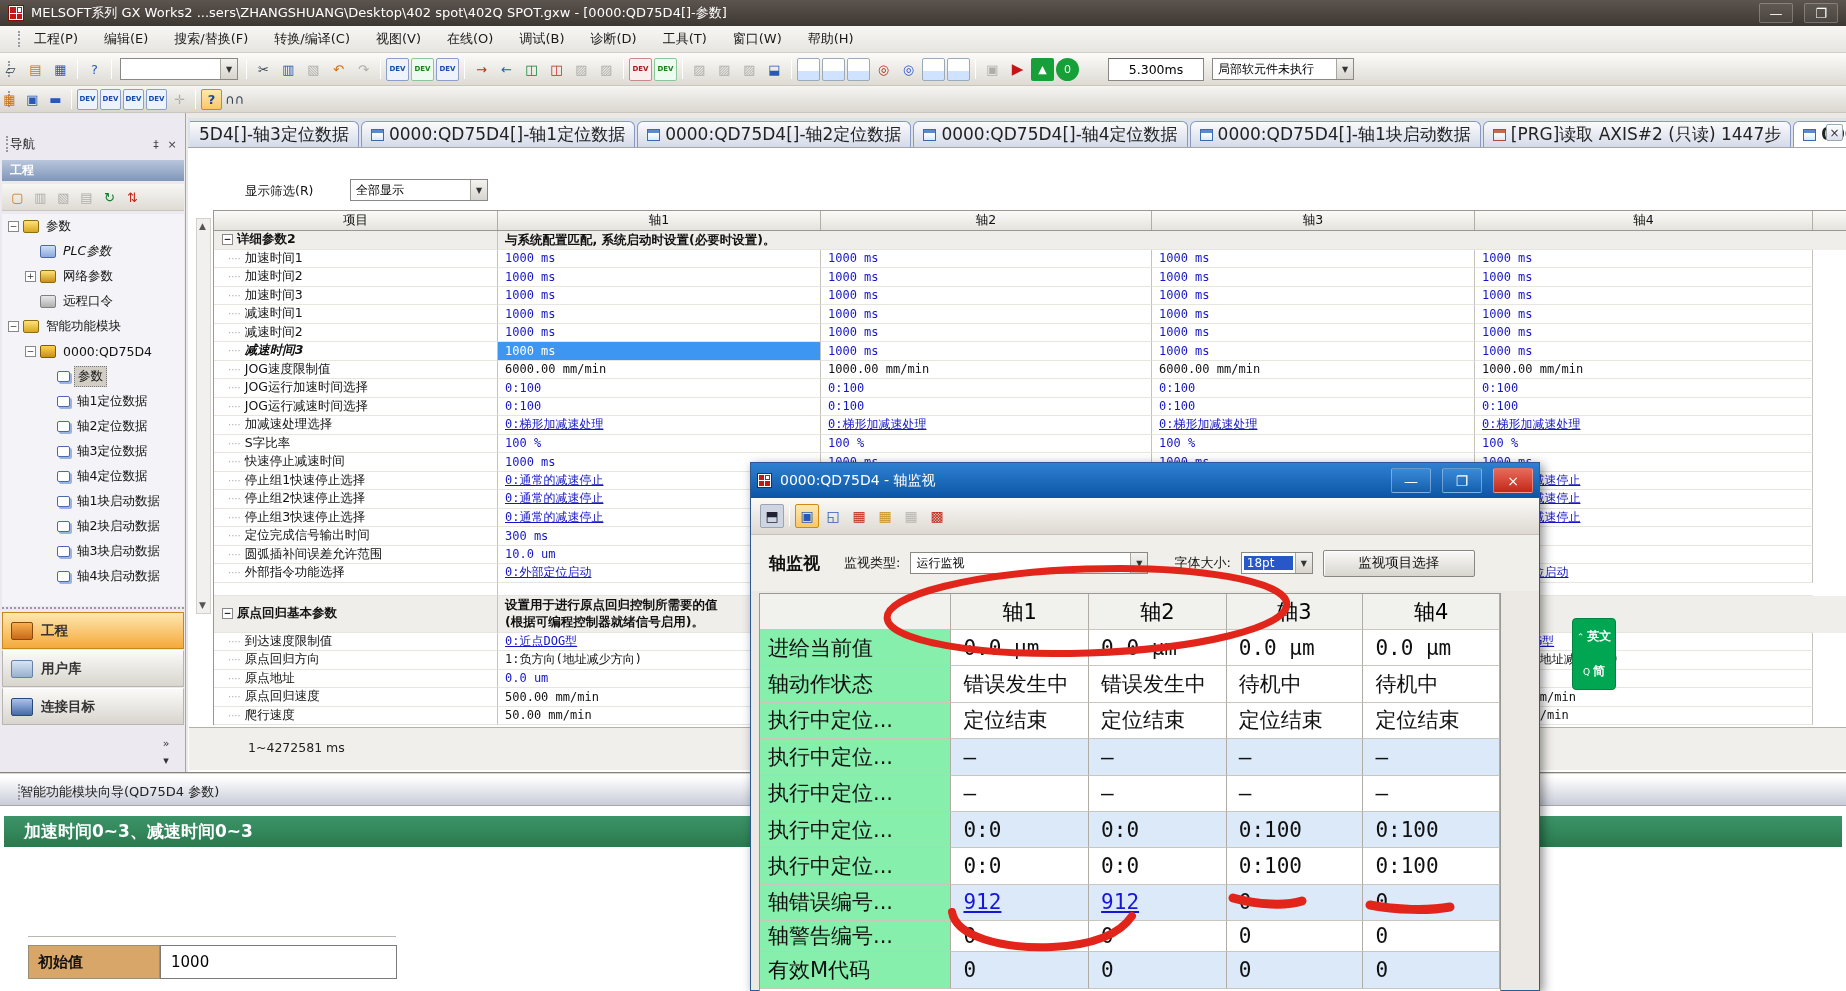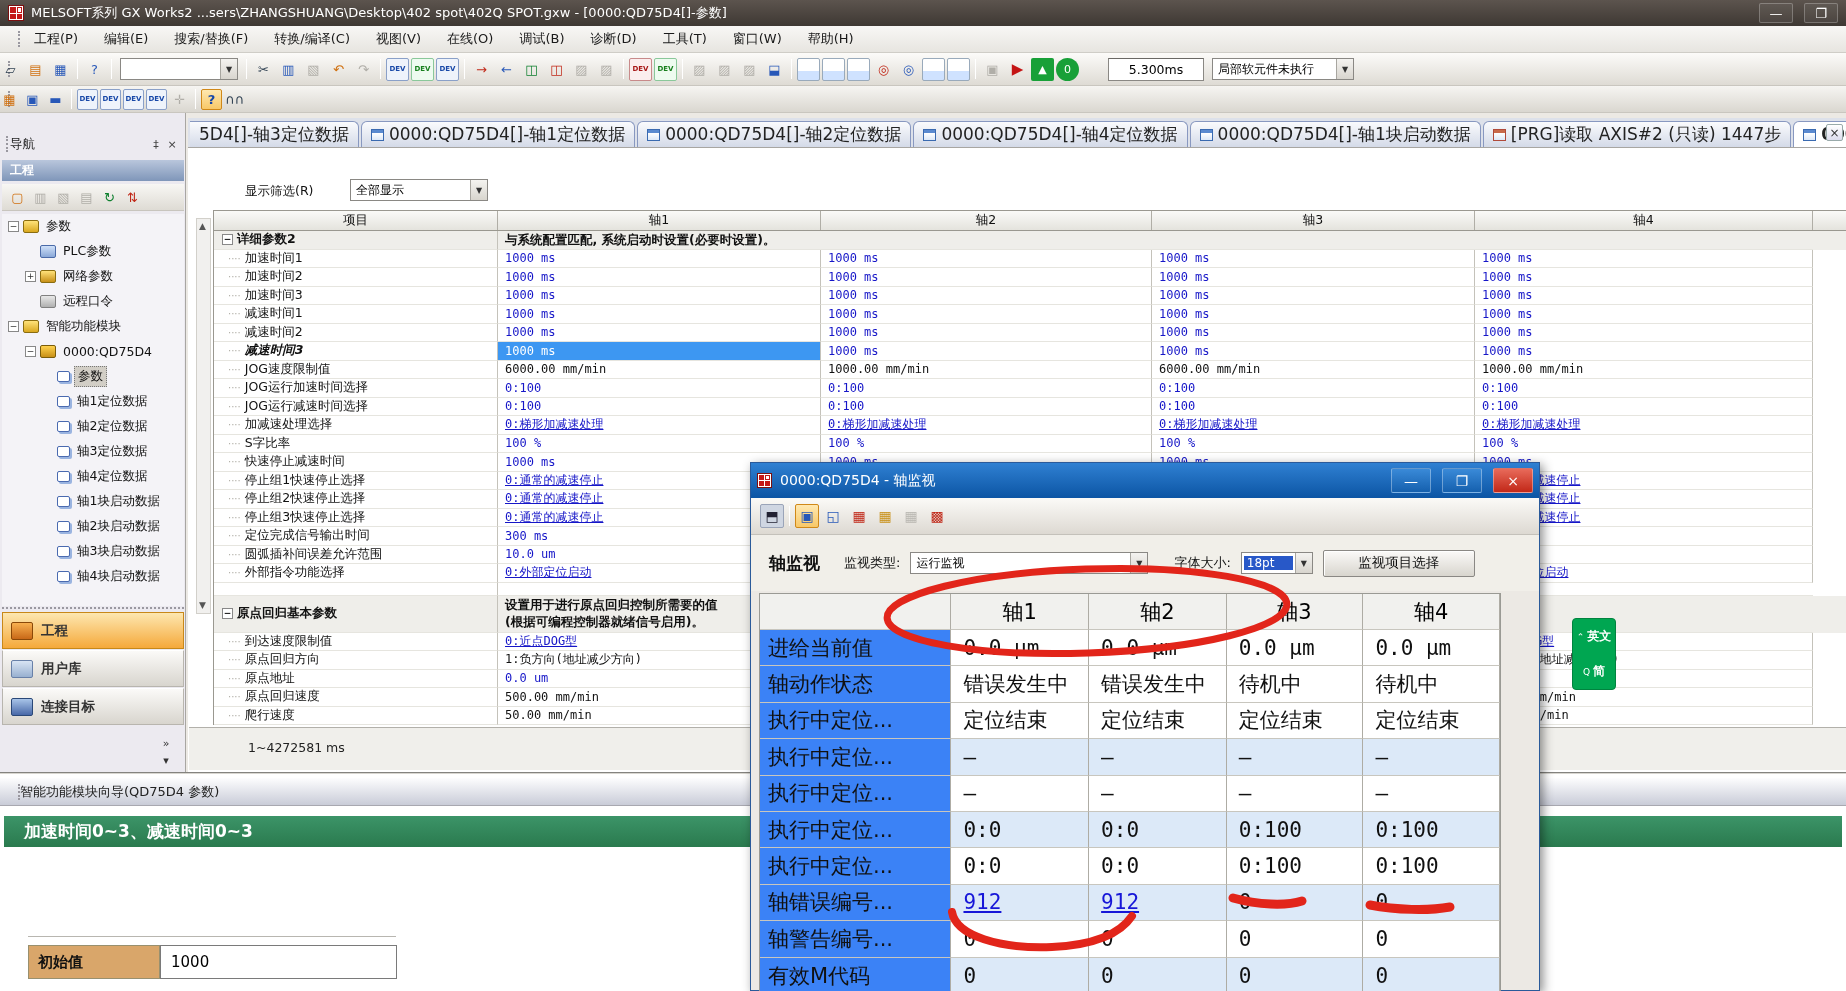--- a/index.html
+++ b/index.html
@@ -119,21 +119,21 @@
   #mon-controls{position:absolute;left:0;top:72px;width:788px;height:56px;background:#f1efe9;display:flex;align-items:center;gap:10px;padding-left:18px}
   #mon-axis-label{font-size:17px;font-weight:bold;color:#111}
   .mlab{font-size:13px;color:#111}
   #mon-type-combo{width:238px}
   #mon-font-combo{width:72px}
   #mon-font-combo .cval{background:#2858c8;color:#fff;margin:2px;padding:0 3px;font-size:12px}
   #mon-select-btn{width:152px;height:27px;background:linear-gradient(#fbfaf8,#d8d5ce);border:1px solid #8a8884;border-radius:2px;display:flex;align-items:center;justify-content:center;font-size:13.5px;color:#111;box-shadow:1px 1px 0 #fff inset}
   #mon-table{position:absolute;left:8px;top:130px;width:742px;height:399px;border:1px solid #9a9a94;background:#fff;overflow:hidden}
   .mrow{display:flex}
   .mrow .mc{border-right:1px solid #aeaca4;border-bottom:1px solid #c8c6be;display:flex;align-items:center;white-space:nowrap;overflow:hidden}
-  .mrow .mlc{background:#3b82f6;color:#111;font-size:21px;padding-left:8px}
+  .mrow .mlc{background:#86efac;color:#111;font-size:21px;padding-left:8px}
   .mrow .mvc{font-size:21px;color:#111;padding-left:12px;font-family:"DejaVu Sans Mono","DejaVu Sans",monospace}
   .mrow.mhead .mc{background:#f1f1ee;justify-content:center;font-size:21px;padding-left:0}
   .mrow.zebra .mvc{background:#dce9f8}
   .mlink{color:#1616d8;text-decoration:underline}
   
   #ime{left:1572px;top:618px;width:44px;height:72px;background:#00a651;border:1px solid #00843f;border-radius:4px;z-index:20;color:#fff;display:flex;flex-direction:column;align-items:center;justify-content:space-around;font-size:12px;font-weight:bold}
   #ime .imerow{display:flex;align-items:center;gap:3px}
   #ime .imeglyph{font-size:9px;font-weight:normal}
   
   #annot{left:0;top:0;width:1846px;height:991px;z-index:60;pointer-events:none}
@@ -263,21 +263,21 @@
     <span class="tbi sm gy">▤</span>
     <span class="tbi sm gr">↻</span>
     <span class="tbi sm rd">⇅</span>
   </div>
 <div id="nav-tree" class="abs">
     <div class="trow" style="padding-left: 6px;">
       <span class="texp">−</span>
       <span class="ti param-folder"></span>
       <span class="tlabel">参数</span>
     </div>
-    <div class="trow" style="padding-left: 23px;">
+    <div class="trow" style="padding-left: 23px; font-style: italic;">
       <span class="texp spacer"></span>
       <span class="ti plc-param"></span>
       <span class="tlabel">PLC参数</span>
     </div>
     <div class="trow" style="padding-left: 23px;">
       <span class="texp">+</span>
       <span class="ti network-param"></span>
       <span class="tlabel">网络参数</span>
     </div>
     <div class="trow" style="padding-left: 23px;">
@@ -776,21 +776,21 @@
         <span class="mc mlc" style="width: 192px;">轴错误编号...</span>
         <span class="mc mvc" style="width: 138px;">
           <span class="mlink">912</span>
         </span>
         <span class="mc mvc" style="width: 138px;">
           <span class="mlink">912</span>
         </span>
         <span class="mc mvc" style="width: 137px;">0</span>
         <span class="mc mvc" style="width: 137px;">0</span>
       </div>
-      <div class="mrow" style="height: 37px;">
+      <div class="mrow" style="height: 31px;">
         <span class="mc mlc" style="width: 192px;">轴警告编号...</span>
         <span class="mc mvc" style="width: 138px;">0</span>
         <span class="mc mvc" style="width: 138px;">0</span>
         <span class="mc mvc" style="width: 137px;">0</span>
         <span class="mc mvc" style="width: 137px;">0</span>
       </div>
       <div class="mrow zebra" style="height: 36.4px;">
         <span class="mc mlc" style="width: 192px;">有效M代码</span>
         <span class="mc mvc" style="width: 138px;">0</span>
         <span class="mc mvc" style="width: 138px;">0</span>

